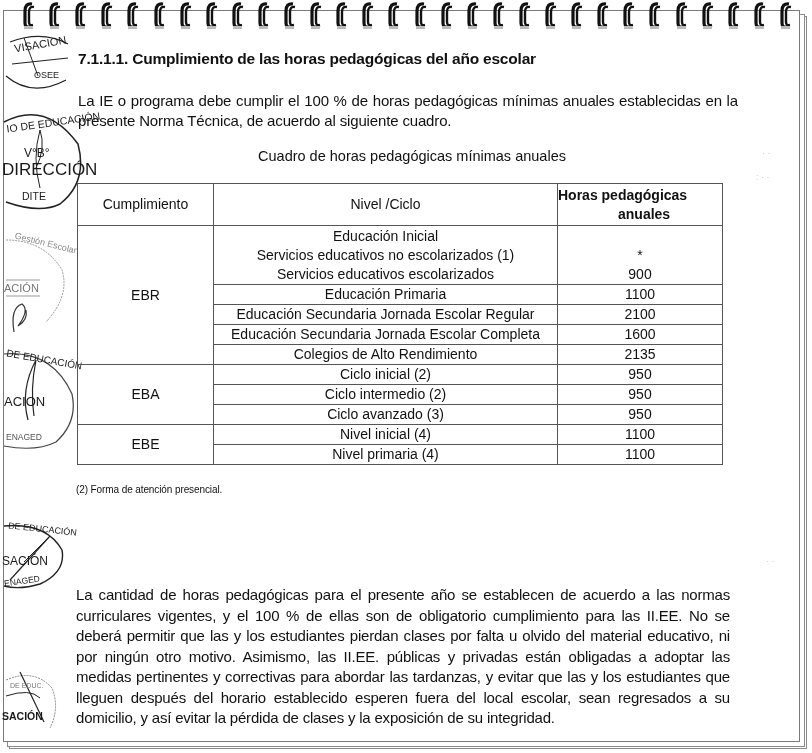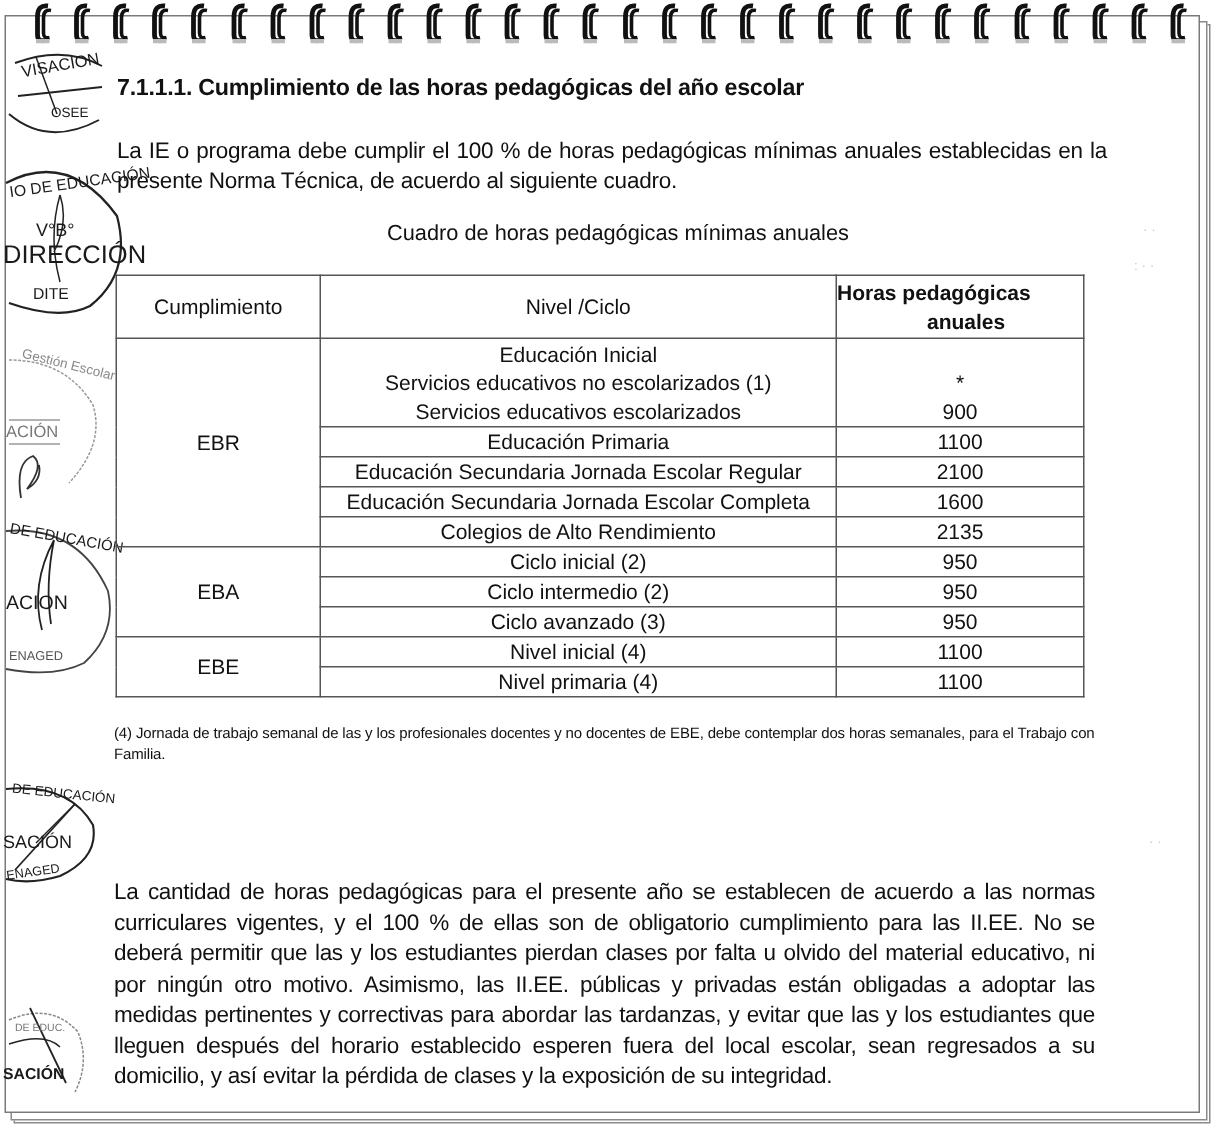--- a/index.html
+++ b/index.html
@@ -415,20 +415,20 @@
     <td class="r">1100</td>
   </tr>
   <tr>
     <td class="r">Nivel primaria (4)</td>
     <td class="r">1100</td>
   </tr>
 </tbody>
   </table>
 
 <div class="notes">
-  <div>(4) Jornada de trabajo semanal de las y los profesionales docentes y no docentes de EBE, debe contemplar dos horas semanales, para el Trabajo con Familia.</div>
+  <div>(2) Forma de atención presencial.</div>
 </div>
 
 <div class="body-text">La cantidad de horas pedagógicas para el presente año se establecen de acuerdo a las normas curriculares vigentes, y el 100 % de ellas son de obligatorio cumplimiento para las II.EE. No se deberá permitir que las y los estudiantes pierdan clases por falta u olvido del material educativo, ni por ningún otro motivo. Asimismo, las II.EE. públicas y privadas están obligadas a adoptar las medidas pertinentes y correctivas para abordar las tardanzas, y evitar que las y los estudiantes que lleguen después del horario establecido esperen fuera del local escolar, sean regresados a su domicilio, y así evitar la pérdida de clases y la exposición de su integridad.</div>
 
 <div class="speck" style="left:762px; top:148px;">· ·</div>
 <div class="speck" style="left:756px; top:172px;">: · ·</div>
 <div class="speck" style="left:766px; top:556px;">· ·</div>
 
 </body></html>

